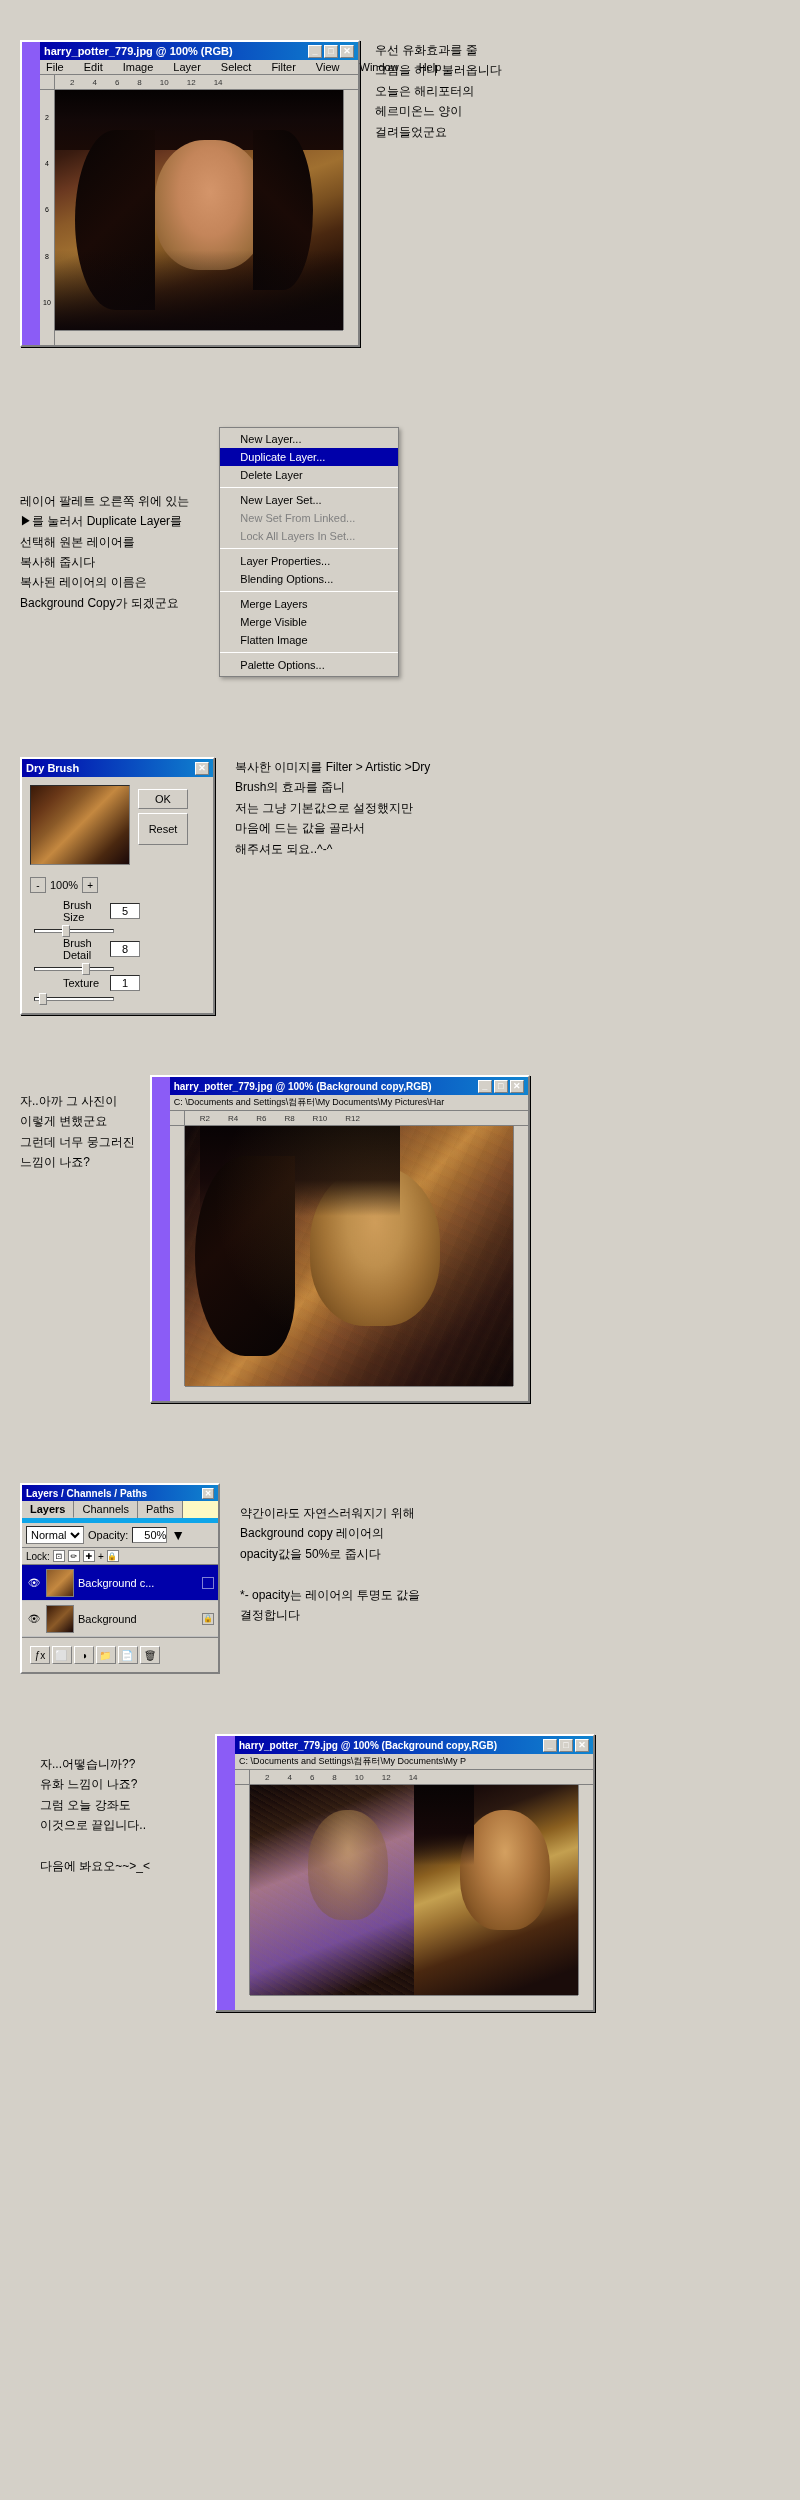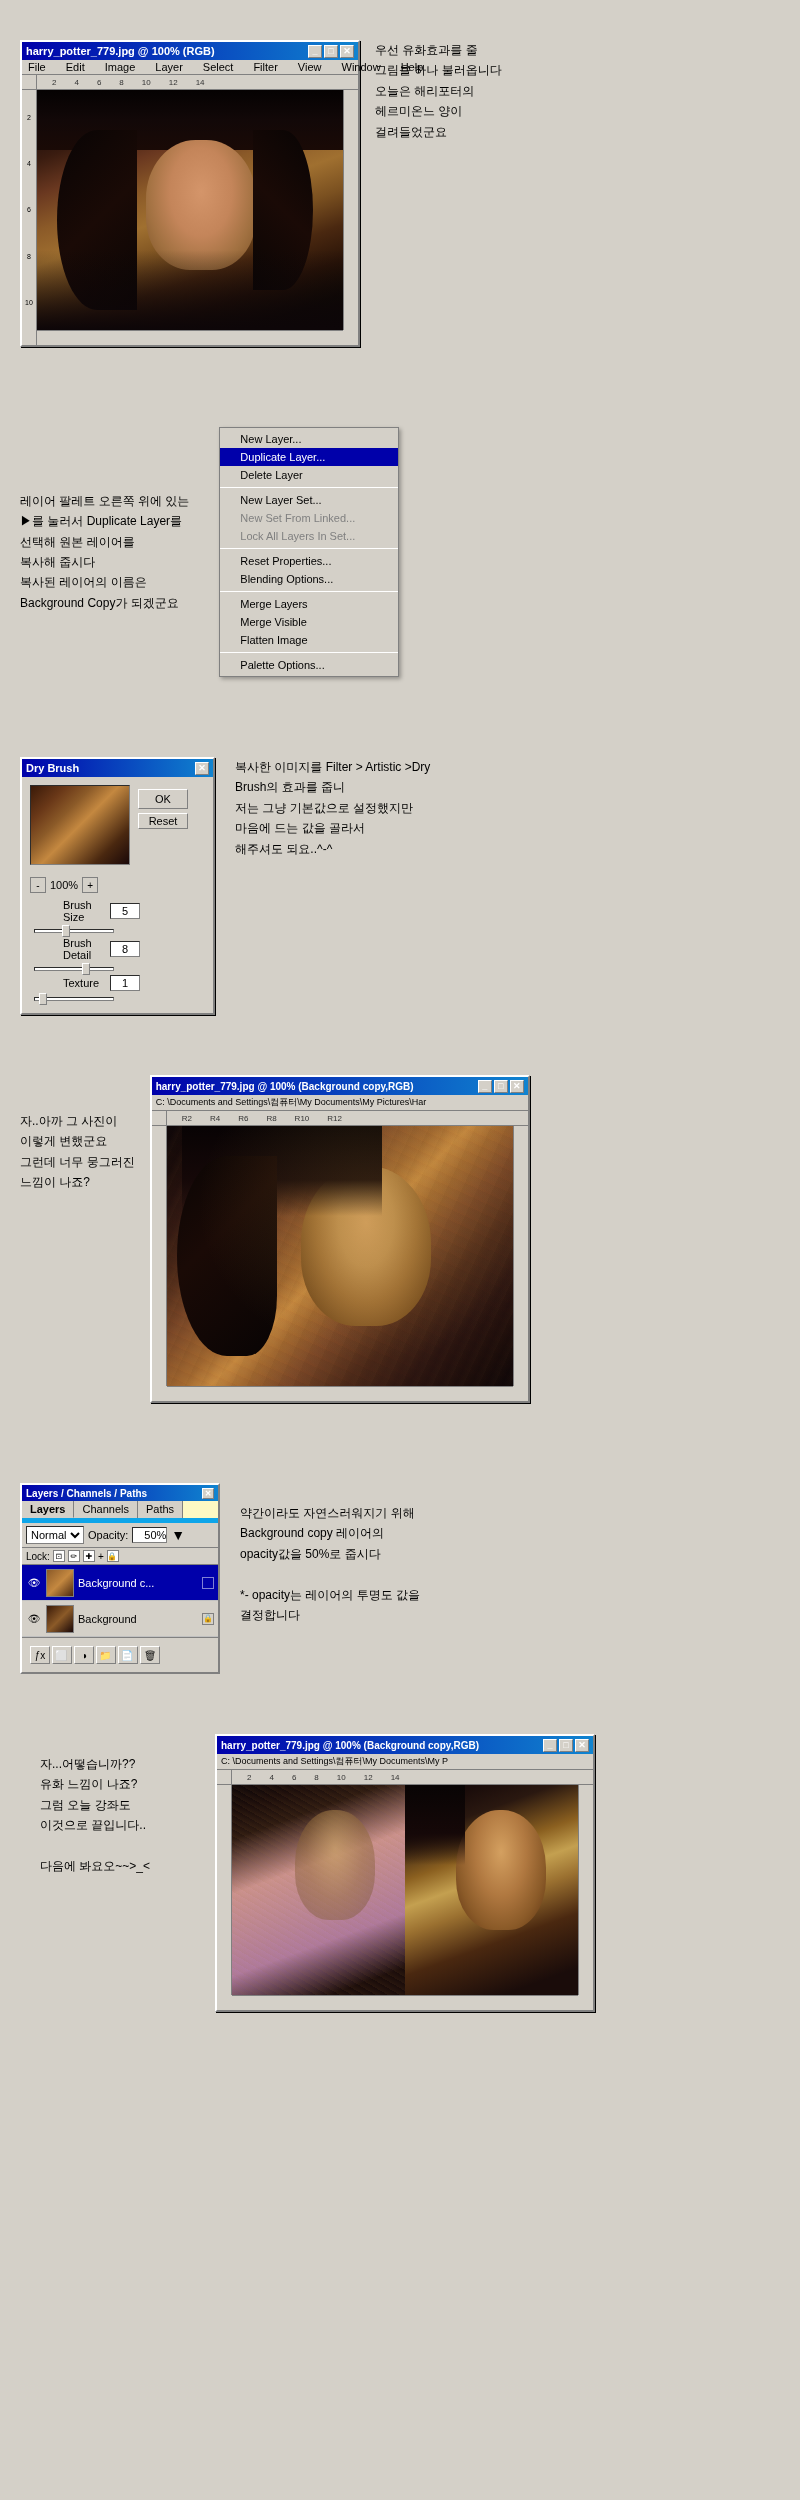--- a/index.html
+++ b/index.html
@@ -25,21 +25,22 @@
       margin-bottom: 40px;
       padding: 10px 20px;
     }
 
     
     .win-window {
       border: 2px solid #fff;
       border-right-color: #808080;
       border-bottom-color: #808080;
       box-shadow: 1px 1px 0 #000;
-      background: #f0abfc;
+      background: #8b5cf6;
+      padding-left: 18px;
     }
 
     .win-titlebar {
       background: linear-gradient(to right, #0000aa, #1084d0);
       color: #fff;
       font-size: 11px;
       font-weight: bold;
       padding: 2px 4px;
       display: flex;
       align-items: center;
@@ -464,21 +465,21 @@
 
     <div class="menu-popup" style="margin-top:0;">
       <div class="menu-item">New Layer...</div>
       <div class="menu-item active">Duplicate Layer...</div>
       <div class="menu-item">Delete Layer</div>
       <div class="menu-separator"></div>
       <div class="menu-item">New Layer Set...</div>
       <div class="menu-item disabled">New Set From Linked...</div>
       <div class="menu-item disabled">Lock All Layers In Set...</div>
       <div class="menu-separator"></div>
-      <div class="menu-item">Reset Properties...</div>
+      <div class="menu-item">Layer Properties...</div>
       <div class="menu-item">Blending Options...</div>
       <div class="menu-separator"></div>
       <div class="menu-item">Merge Layers</div>
       <div class="menu-item">Merge Visible</div>
       <div class="menu-item">Flatten Image</div>
       <div class="menu-separator"></div>
       <div class="menu-item">Palette Options...</div>
     </div>
   </div>
 
@@ -491,21 +492,21 @@
           <div class="win-btn">✕</div>
         </div>
       </div>
       <div class="dialog-content">
         <div style="display:flex; gap:8px;">
 
           <div class="dialog-preview" style="background: linear-gradient(135deg, #3a1a08 0%, #6a3818 20%, #8B5a28 35%, #c48840 50%, #9a6830 60%, #4a2810 80%, #1a0808 100%);"></div>
 
           <div style="display:flex; flex-direction:column; gap:4px; margin-top:4px;">
             <button style="width:50px; height:20px; background:#d4d0c8; border:1px solid #fff; border-right-color:#808080; border-bottom-color:#808080; font-size:11px; cursor:pointer;">OK</button>
-            <button style="width:50px; height:16px; background:#d4d0c8; border:1px solid #fff; border-right-color:#808080; border-bottom-color:#808080; font-size:11px; cursor:pointer;">Reset</button>
+            <button style="width:50px; height:32px; background:#d4d0c8; border:1px solid #fff; border-right-color:#808080; border-bottom-color:#808080; font-size:11px; cursor:pointer;">Reset</button>
           </div>
         </div>
 
         <div style="display:flex; align-items:center; gap:4px; margin:6px 0; font-size:11px;">
           <button style="width:16px; height:16px; background:#d4d0c8; border:1px solid #808080; font-size:10px; cursor:pointer;">-</button>
           <span>100%</span>
           <button style="width:16px; height:16px; background:#d4d0c8; border:1px solid #808080; font-size:10px; cursor:pointer;">+</button>
         </div>
 
         <div class="dialog-row">
@@ -544,21 +545,21 @@
       <div>복사한 이미지를 Filter &gt; Artistic &gt;Dry Brush의 효과를 줍니</div>
       <div>저는 그냥 기본값으로 설정했지만</div>
       <div>마음에 드는 값을 골라서</div>
       <div>해주셔도 되요..^-^</div>
     </div>
   </div>
 
   <div class="section section-4" style="flex-direction:column;">
     <div style="display:flex; align-items:flex-start;">
 
-      <div class="left-text" style="margin-right:15px; margin-top:36px;">
+      <div class="left-text" style="margin-right:15px; margin-top:16px;">
         <div>자..아까 그 사진이</div>
         <div>이렇게 변했군요</div>
         <div>그런데 너무 뭉그러진</div>
         <div>느낌이 나죠?</div>
       </div>
 
       <div class="win-window" style="width:380px;">
         <div class="win-titlebar">
           <span style="font-size:10px;">harry_potter_779.jpg @ 100% (Background copy,RGB)</span>
           <div class="win-titlebar-buttons">

